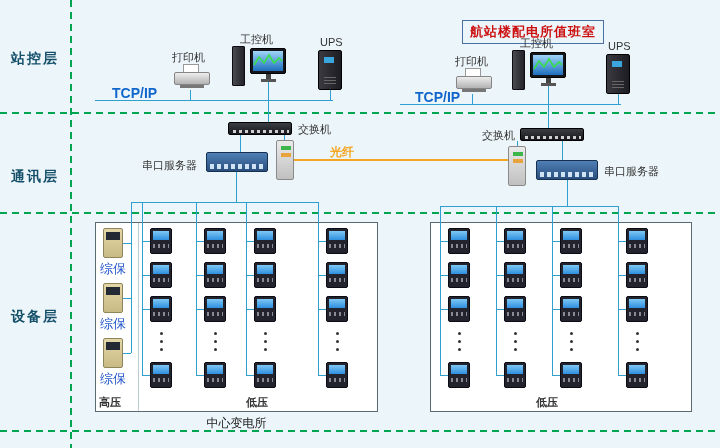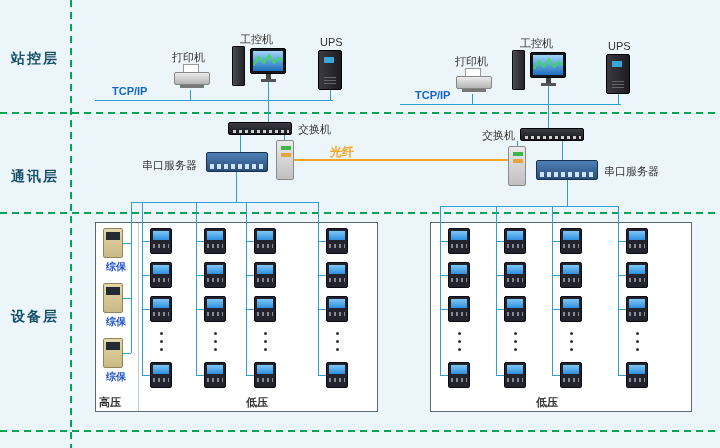--- a/index.html
+++ b/index.html
@@ -13,21 +13,21 @@
   .vsep{ position:absolute; left:70px; top:0; width:2px; height:448px;
          background:repeating-linear-gradient(180deg, var(--green) 0 7px, transparent 7px 12px); }
 
   .layer-label{ position:absolute; left:0; width:70px; text-align:center;
                 font-weight:bold; font-size:14px; letter-spacing:2px; color:#15506b; }
 
   .room-title{ position:absolute; border:1px solid #4a6fa5; color:var(--title);
                font-size:13px; font-weight:bold; letter-spacing:1px; padding:2px 7px; white-space:nowrap; }
 
   .dev-label{ position:absolute; font-size:11px; color:#333; white-space:nowrap; }
-  .net-label{ position:absolute; font-size:11px; font-weight:bold; color:#1166cc; }
+  .net-label{ position:absolute; font-size:14px; font-weight:bold; color:#1166cc; }
   .fiber-label{ position:absolute; font-size:12px; font-weight:bold; color:var(--fiber); }
 
   .wire{ position:absolute; background:var(--wire); }
   .fiber-line{ position:absolute; background:var(--fiber); }
 
   
   .printer{ position:absolute; width:36px; height:26px; }
   .printer i{ position:absolute; display:block; }
   .printer .paper{ left:9px; top:0; width:16px; height:9px; background:#fff; border:1px solid #999; }
   .printer .pbody{ left:0; top:8px; width:36px; height:13px; background:linear-gradient(#ededed,#b3b3b3); border:1px solid #858585; border-radius:2px; }
@@ -70,37 +70,38 @@
   .section-label{ position:absolute; font-size:11px; font-weight:bold; color:#333; }
   .panel-name{ position:absolute; font-size:12px; color:#222; text-align:center; }
 
   
   .meter{ position:absolute; width:22px; height:26px; background:#23232e; border:1px solid #0b0b13; border-radius:2px; }
   .meter i{ position:absolute; display:block; }
   .meter .scr{ left:2px; top:2px; width:16px; height:9px; background:linear-gradient(#7ec8f5,#2f8fdf); }
   .meter .btns{ left:2px; top:15px; width:16px; height:4px; background:repeating-linear-gradient(90deg,#8a8a96 0 2px, transparent 2px 5px); }
   .relay{ position:absolute; width:20px; height:30px; background:linear-gradient(#e3d7a8,#c9ba84); border:1px solid #8f855c; border-radius:2px; }
   .relay i{ position:absolute; display:block; left:2px; top:3px; width:14px; height:8px; background:#232a33; }
-  .relay-label{ position:absolute; font-size:10px; font-weight:bold; color:#2255cc; text-align:right; }
+  .relay-label{ position:absolute; font-size:13px; font-weight:normal; color:#2255cc; text-align:left; }
   .dot{ position:absolute; width:3px; height:3px; border-radius:50%; background:#333; }
 </style>
 </head>
 <body>
 
 <div class="canvas" id="canvas">
 
   <div class="hsep" style="top:112px"></div>
   <div class="hsep" style="top:212px"></div>
   <div class="hsep" style="top:430px"></div>
   <div class="vsep"></div>
 
   <div class="layer-label" style="top:50px">站控层</div>
   <div class="layer-label" style="top:168px">通讯层</div>
   <div class="layer-label" style="top:308px">设备层</div>
 
+  <div class="room-title" style="left:462px;top:20px">航站楼配电所值班室</div>
 
   <div class="dev-label" style="left:172px;top:50px">打印机</div>
   <div class="printer" style="left:174px;top:64px">
     <i class="paper"></i>
       <i class="pbody"></i>
       <i class="slot"></i>
   </div>
 
   <div class="dev-label" style="left:240px;top:32px">工控机</div>
   <div class="computer" style="left:232px;top:44px">
@@ -179,20 +180,21 @@
   <div class="sserver" style="left:536px;top:160px">
       <i></i>
     </div>
   <div class="dev-label" style="left:604px;top:164px">串口服务器</div>
 
   <div class="panel-box" style="left:95px;top:222px;width:283px;height:190px">
     <i class="divider" style="left:42px"></i>
   </div>
   <div class="section-label" style="left:99px;top:395px">高压</div>
   <div class="section-label" style="left:246px;top:395px">低压</div>
+  <div class="panel-name" style="left:95px;width:283px;top:415px">中心变电所</div>
 
   <div class="panel-box" style="left:430px;top:222px;width:262px;height:190px"></div>
   <div class="section-label" style="left:536px;top:395px">低压</div>
 
 <div class="wire" style="left: 95px; top: 100px; width: 238px; height: 1px;"></div>
     <div class="wire" style="left: 190px; top: 90px; width: 1px; height: 10px;"></div>
     <div class="wire" style="left: 268px; top: 82px; width: 1px; height: 18px;"></div>
     <div class="wire" style="left: 330px; top: 90px; width: 1px; height: 10px;"></div>
     <div class="wire" style="left: 268px; top: 100px; width: 1px; height: 22px;"></div>
     <div class="wire" style="left: 400px; top: 104px; width: 221px; height: 1px;"></div>

